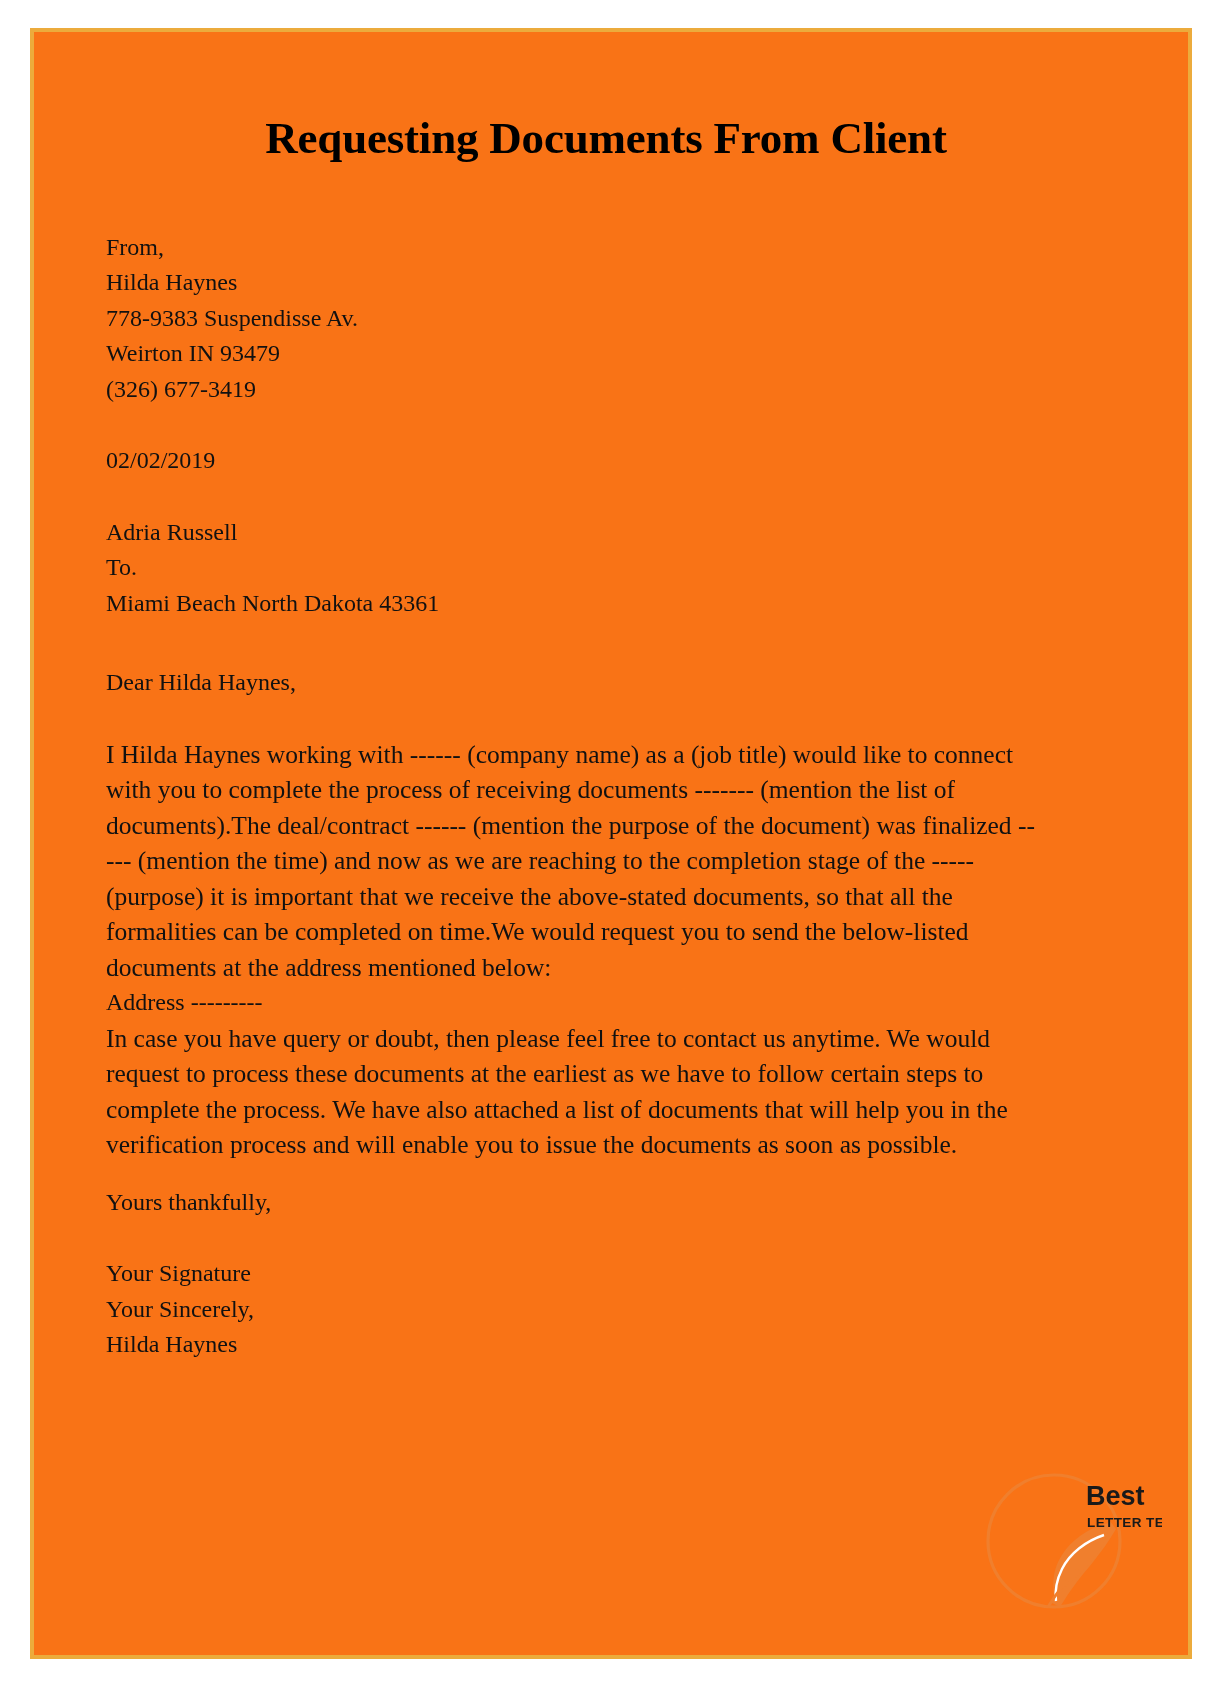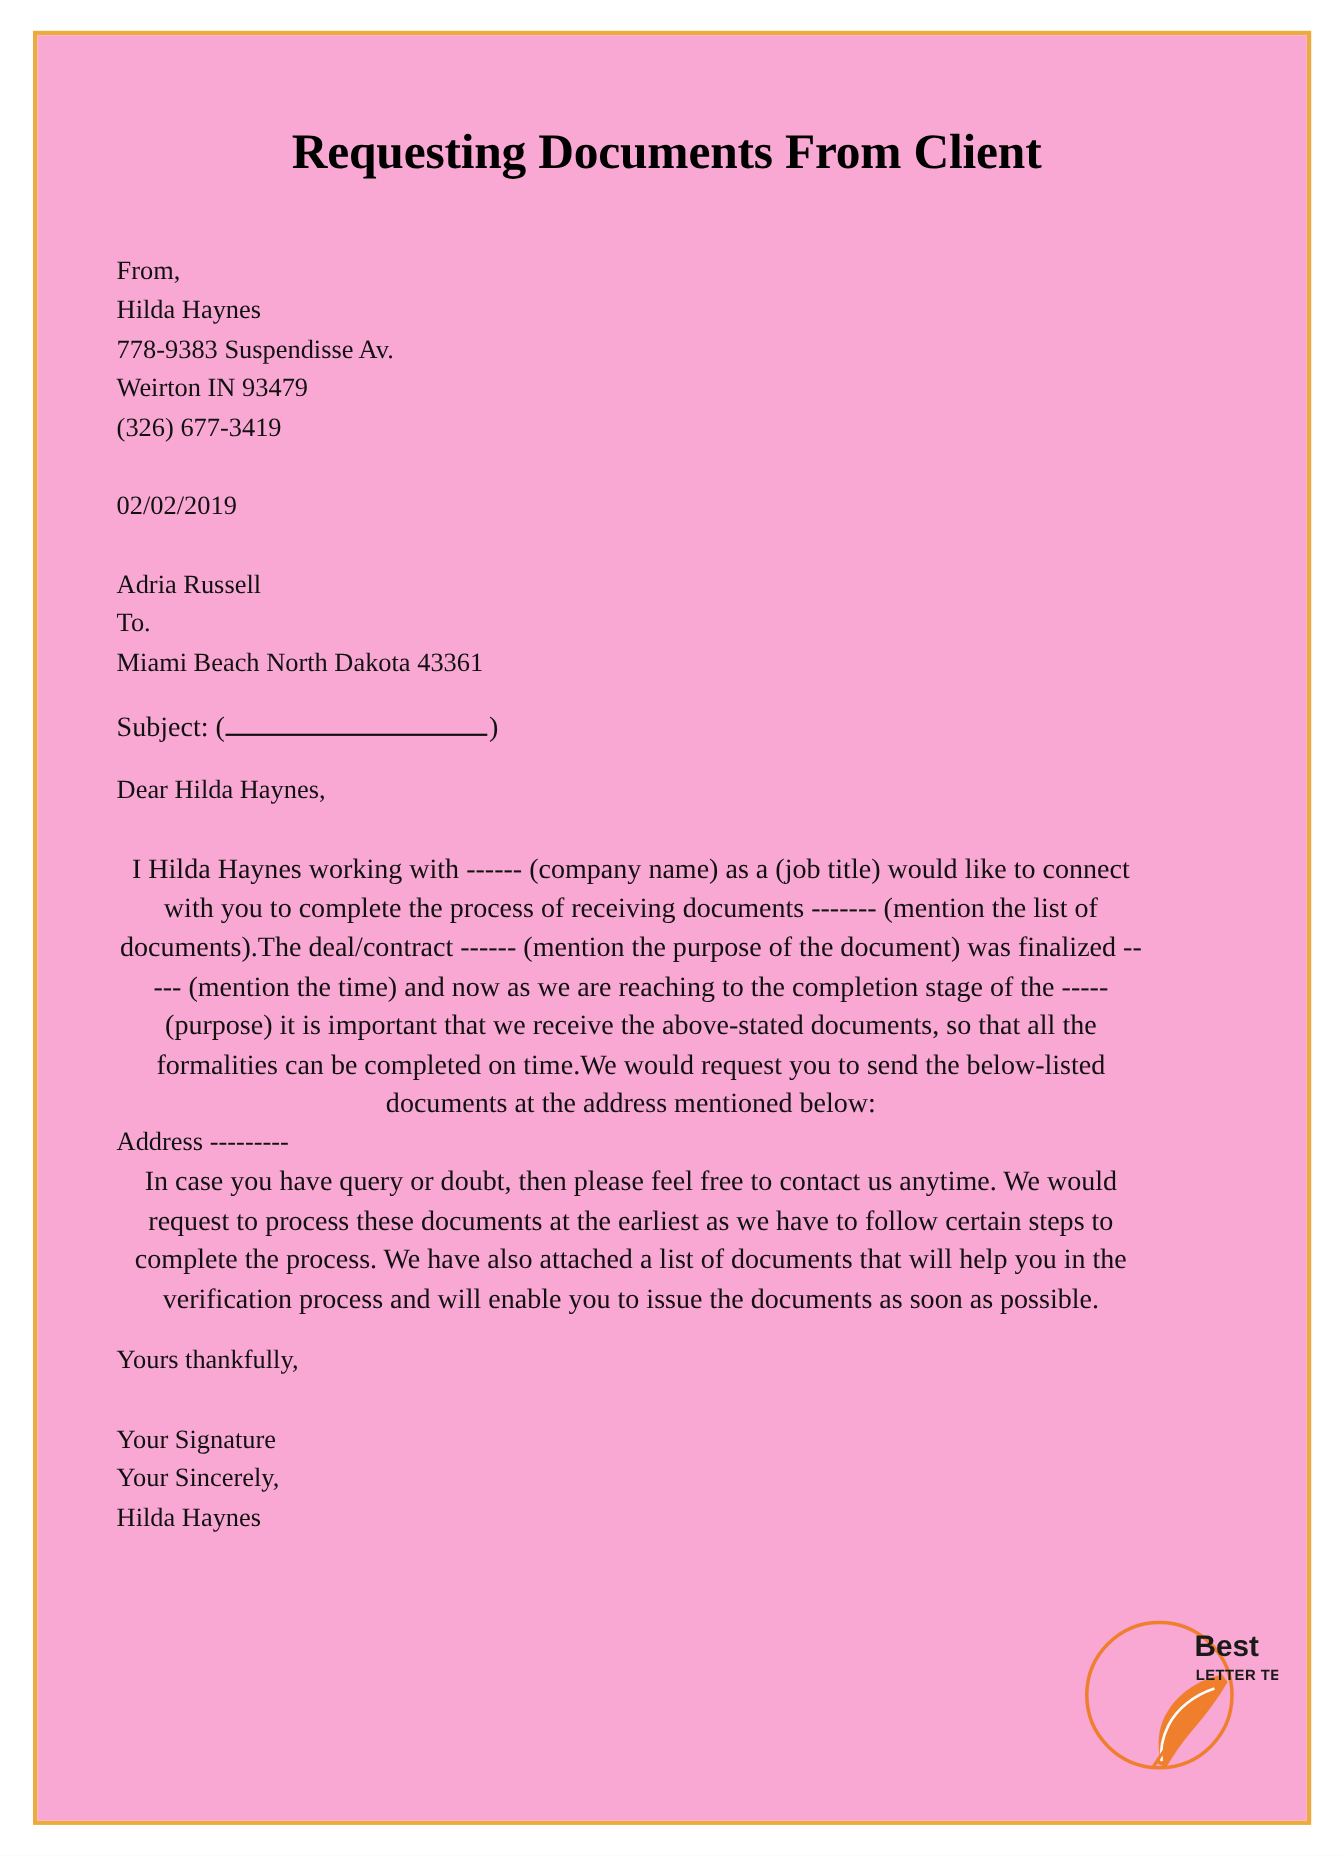--- a/index.html
+++ b/index.html
@@ -30,21 +30,21 @@
     border: 4px solid #ecab3c;
     box-sizing: border-box;
     pointer-events: none;
   }
   .sheet {
     position: absolute;
     left: 34px;
     top: 32px;
     right: 32px;
     bottom: 32px;
-    background: #f9a8d4;
+    background: #f97316;
     box-sizing: border-box;
     padding: 56px 82px 20px 72px;
     overflow: hidden;
   }
   .doc-title {
     text-align: center;
     font-weight: bold;
     font-size: 45px;
     line-height: 1.1;
     color: #000000;
@@ -76,21 +76,21 @@
     width: 238px;
     border-bottom: 2px solid #111111;
     height: 22px;
     margin: 0 1px;
   }
   .body-para {
     font-size: 25.5px;
     line-height: 35.5px;
     color: #111111;
     margin: 0;
-    text-align: center;
+    text-align: left;
     max-width: 935px;
   }
   .tight { line-height: 35.5px; }
 
   .logo {
     position: absolute;
     right: 58px;
     bottom: 62px;
     width: 180px;
     height: 178px;
@@ -123,23 +123,20 @@
     <div class="spacer-md"></div>
 
     <div>
       <div class="block">Adria Russell</div>
       <div class="block">To.</div>
       <div class="block">Miami Beach North Dakota 43361</div>
     </div>
 
     <div class="spacer-sm"></div>
 
-    <div class="subject-line">
-      <span>Subject: (</span><span class="subject-blank"></span><span>)</span>
-    </div>
 
     <div class="spacer-sm"></div>
 
     <div class="block">Dear Hilda Haynes,</div>
 
     <div class="spacer-md"></div>
 
     <p class="body-para">I Hilda Haynes working with ------ (company name) as a (job title) would like to connect with you to complete the process of receiving documents ------- (mention the list of documents).The deal/contract ------ (mention the purpose of the document) was finalized ----- (mention the time) and now as we are reaching to the completion stage of the ----- (purpose) it is important that we receive the above-stated documents, so that all the formalities can be completed on time.We would request you to send the below-listed documents at the address mentioned below:</p>
 
     <div class="block tight">Address ---------</div>

